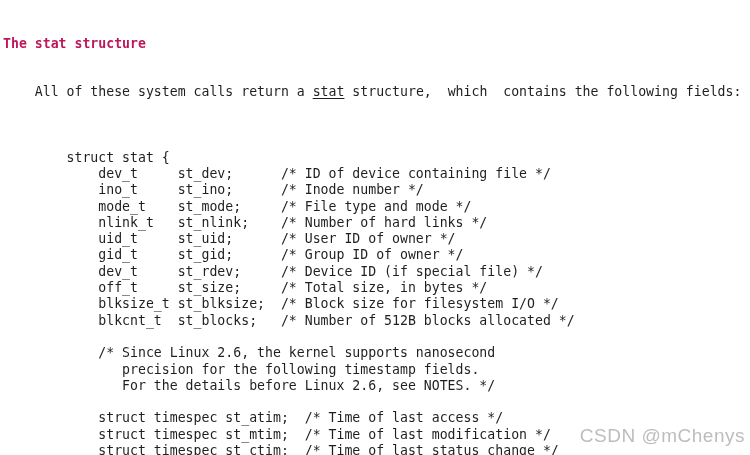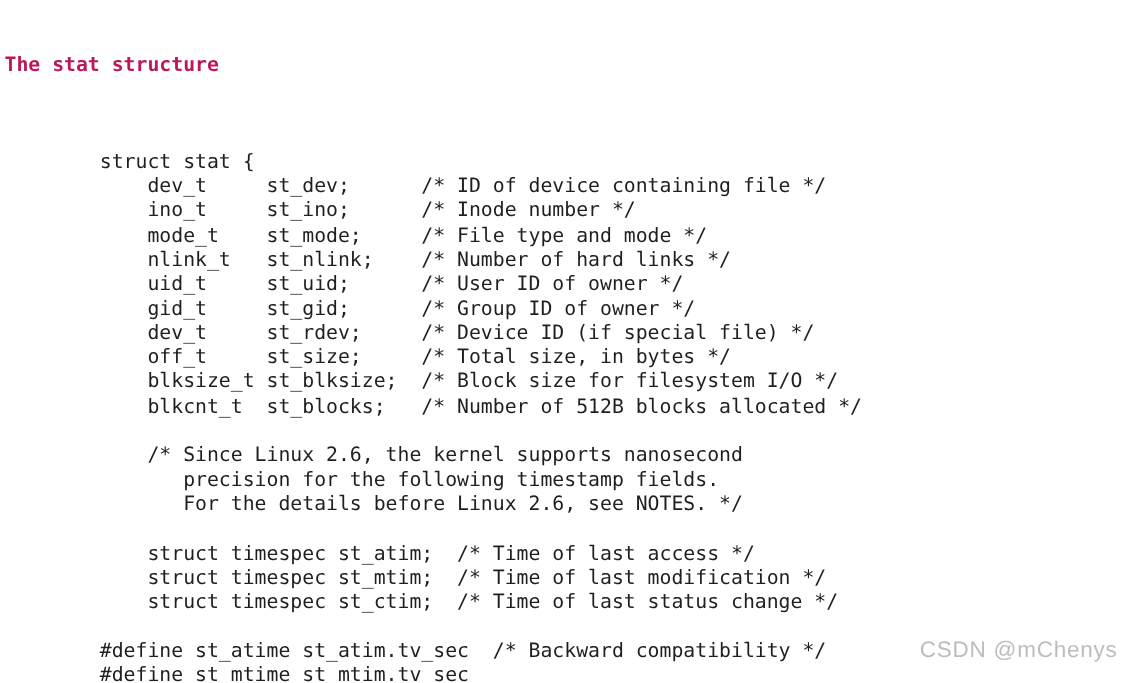--- a/index.html
+++ b/index.html
@@ -30,31 +30,32 @@
     text-underline-offset: 2px;
   }
   .code-block {
     white-space: pre;
   }
   .watermark {
     position: absolute;
     top: 425px;
     right: 5px;
     font-family: "Liberation Sans", sans-serif;
-    font-size: 15px;
+    font-size: 19px;
     font-weight: 400;
     color: #bdbdbd;
     letter-spacing: 0.5px;
   }
 </style>
 </head>
 <body>
 
 <div class="man-page">
   <div class="man-heading">The stat structure</div>
+  <div><span>    All of these system calls return a </span><span class="em-underline">stat</span><span> structure,  which  contains the following fields:</span></div>
   <div class="code-block">
         struct stat {
             dev_t     st_dev;      /* ID of device containing file */
             ino_t     st_ino;      /* Inode number */
             mode_t    st_mode;     /* File type and mode */
             nlink_t   st_nlink;    /* Number of hard links */
             uid_t     st_uid;      /* User ID of owner */
             gid_t     st_gid;      /* Group ID of owner */
             dev_t     st_rdev;     /* Device ID (if special file) */
             off_t     st_size;     /* Total size, in bytes */

